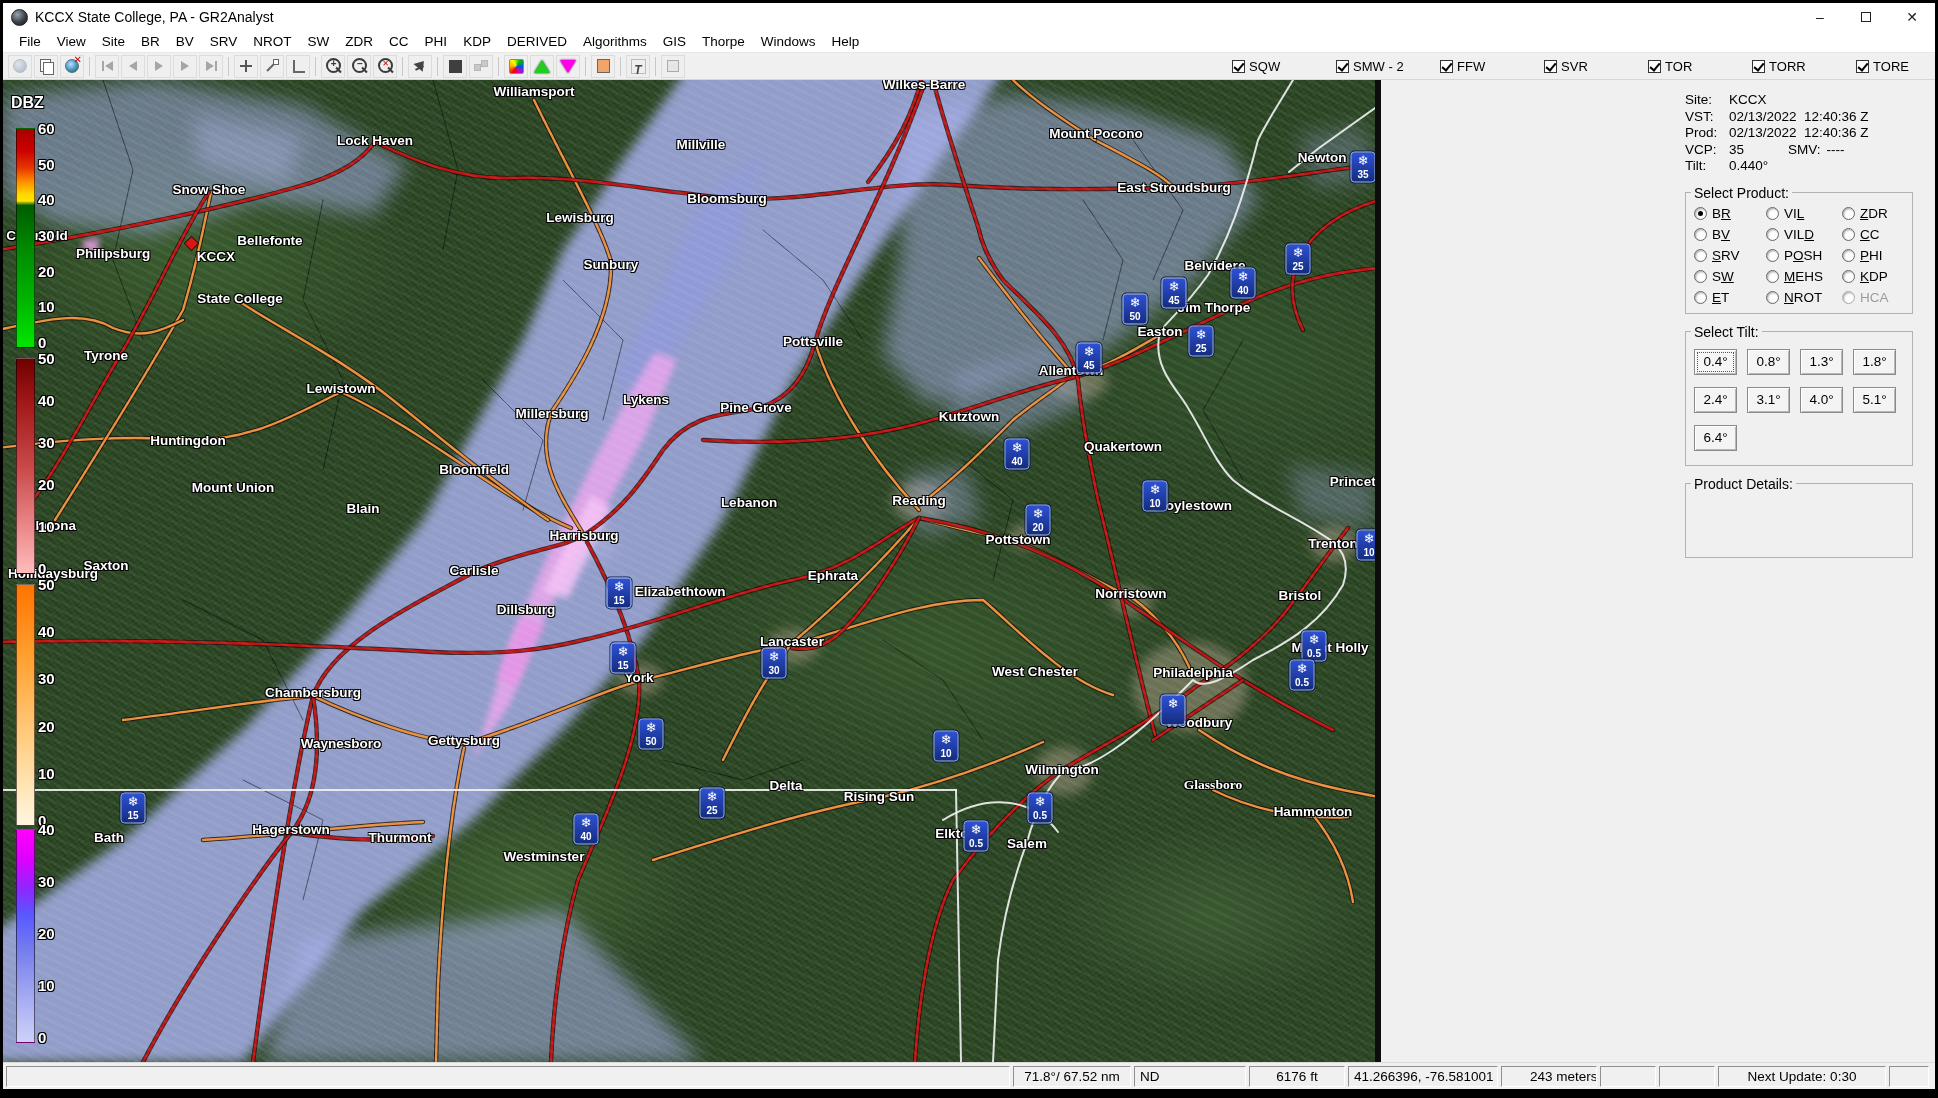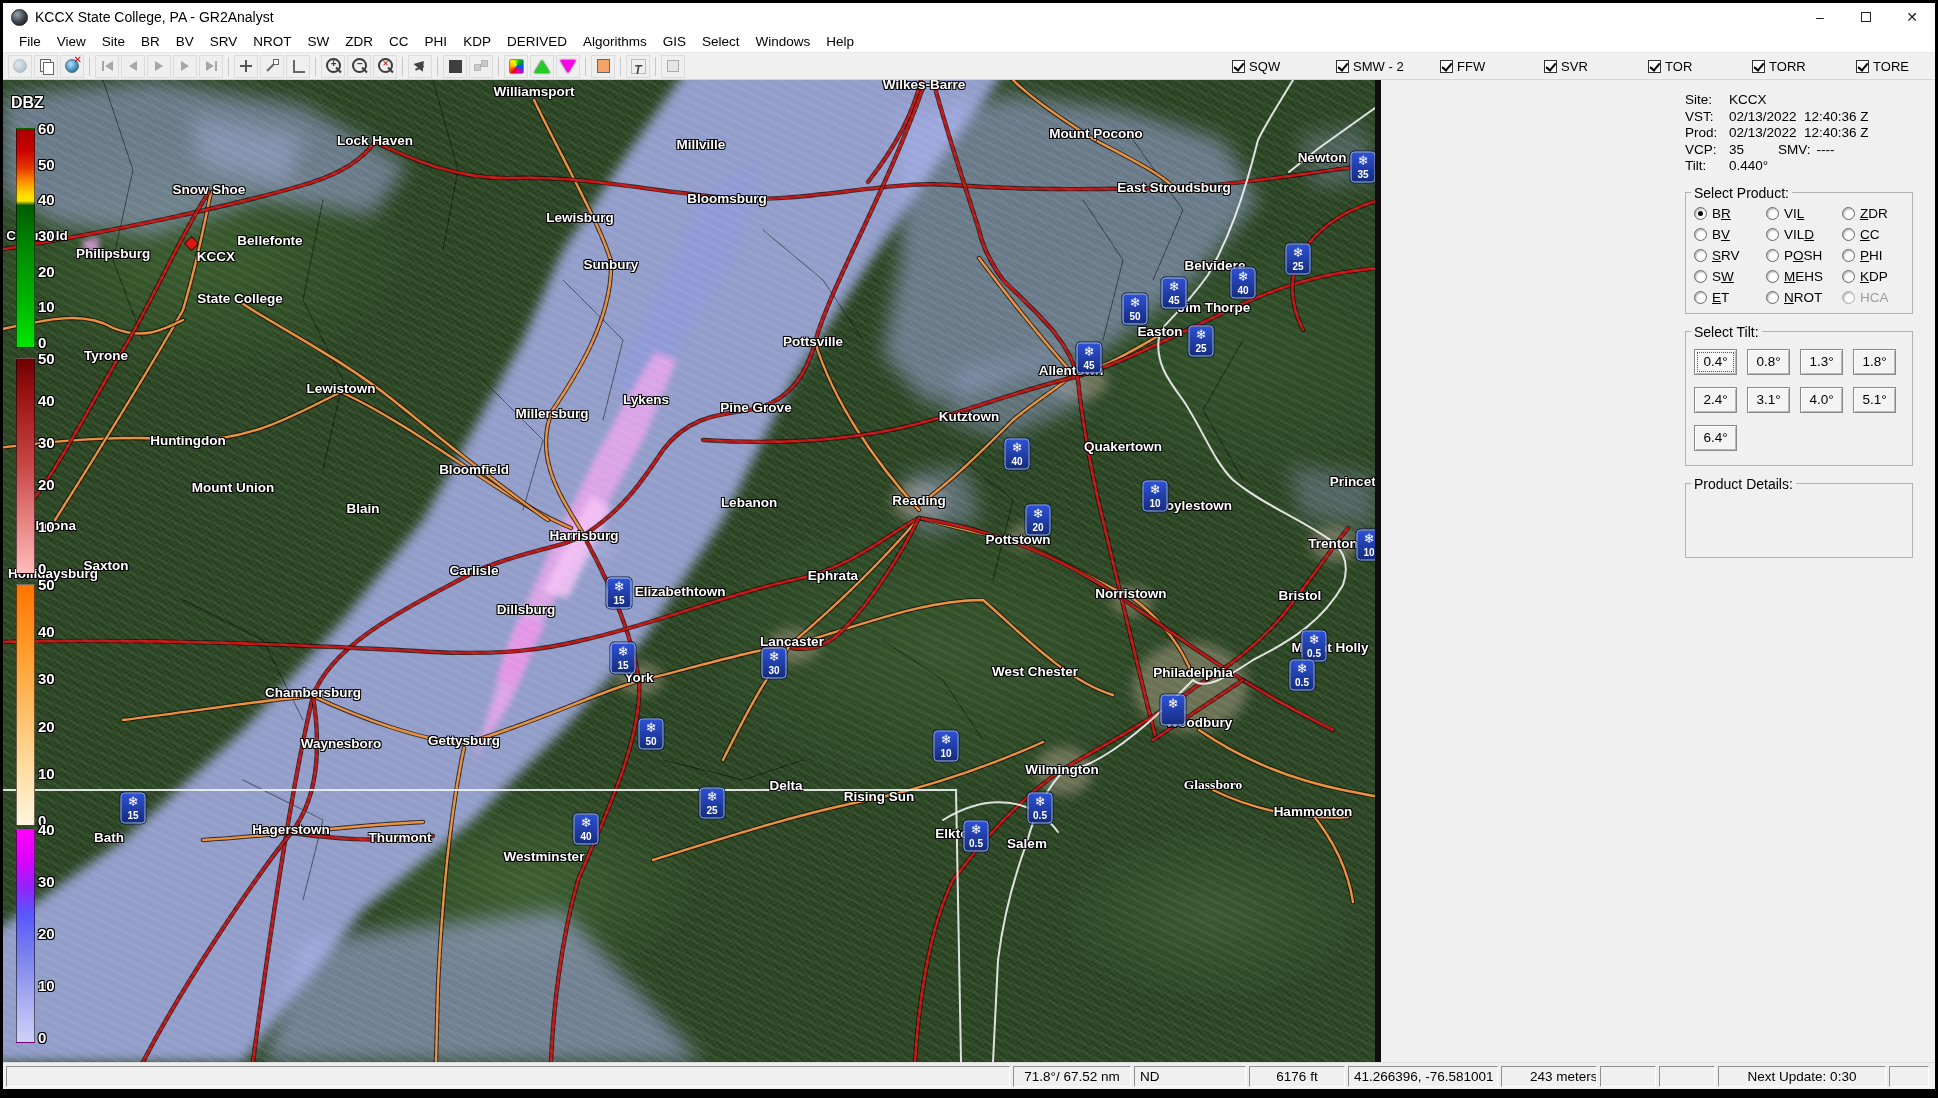--- a/index.html
+++ b/index.html
@@ -133,21 +133,21 @@
   .lbar { position:absolute; left:13px; width:19px; border:1px solid rgba(0,0,0,.55); }
   .llabel { position:absolute; left:35px; font-size:15px; font-weight:bold; color:#fff;
     text-shadow:-1px -1px 0 #000, 1px -1px 0 #000, -1px 1px 0 #000, 1px 1px 0 #000; }
   .map-edge { width:6px; background:#0d0d0d; flex:none; }
   
   .panel { flex:1; position:relative; background:#f0f0f0; }
   .panel-content { position:absolute; top:12px; right:22px; width:228px; font-size:13.5px; color:#000; }
   .info-row { display:flex; line-height:16.5px; }
   .ilabel { width:44px; flex:none; }
   .ivalue { white-space:pre; }
-  .ilabel.i2 { width:auto; margin-left:34px; margin-right:6px; }
+  .ilabel.i2 { width:auto; margin-left:44px; margin-right:6px; }
   .groupbox { position:relative; border:1px solid #b2b2b2; margin-top:17px; padding:13px 6px 8px 8px; }
   .gb-legend { position:absolute; top:-8px; left:5px; background:#f0f0f0; padding:0 3px; font-size:14px; }
   .product-grid { display:grid; grid-template-columns:72px 76px 64px; row-gap:6px; }
   .radio-item { display:flex; align-items:center; }
   .radio { width:13px; height:13px; border-radius:50%; background:#fff; border:1px solid #666;
     box-shadow:inset 1px 1px 2px rgba(0,0,0,.35); flex:none; position:relative; }
   .radio.sel::after { content:""; position:absolute; left:3px; top:3px; width:5px; height:5px;
     border-radius:50%; background:#000; }
   .rlabel { margin-left:5px; }
   .radio-item.dis .rlabel { color:#9d9d9d; }
@@ -194,21 +194,21 @@
       <span class="menu-item">SRV</span>
       <span class="menu-item">NROT</span>
       <span class="menu-item">SW</span>
       <span class="menu-item">ZDR</span>
       <span class="menu-item">CC</span>
       <span class="menu-item">PHI</span>
       <span class="menu-item">KDP</span>
       <span class="menu-item">DERIVED</span>
       <span class="menu-item">Algorithms</span>
       <span class="menu-item">GIS</span>
-      <span class="menu-item">Select</span>
+      <span class="menu-item">Thorpe</span>
       <span class="menu-item">Windows</span>
       <span class="menu-item">Help</span>
     </div>
 
   <div class="toolbar" id="toolbar">
       <span class="tbtn">
         <i class="ico ico-world"></i>
       </span>
       <span class="tbtn">
         <i class="ico ico-copy"></i>

